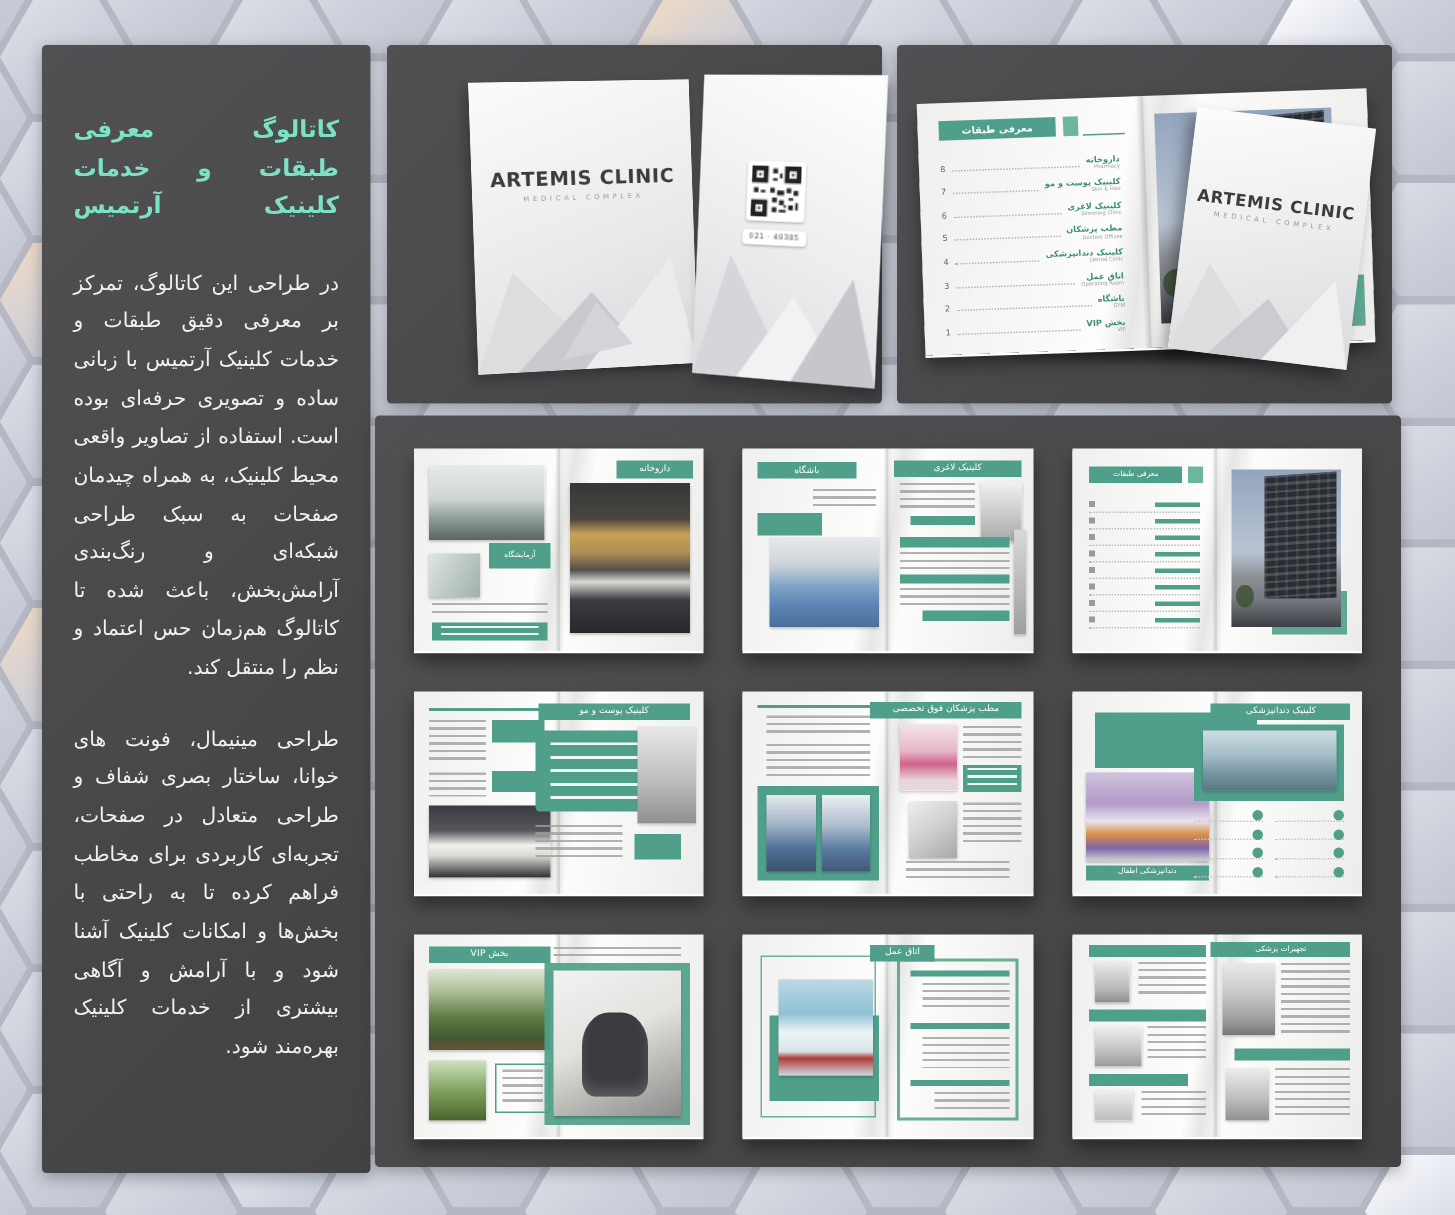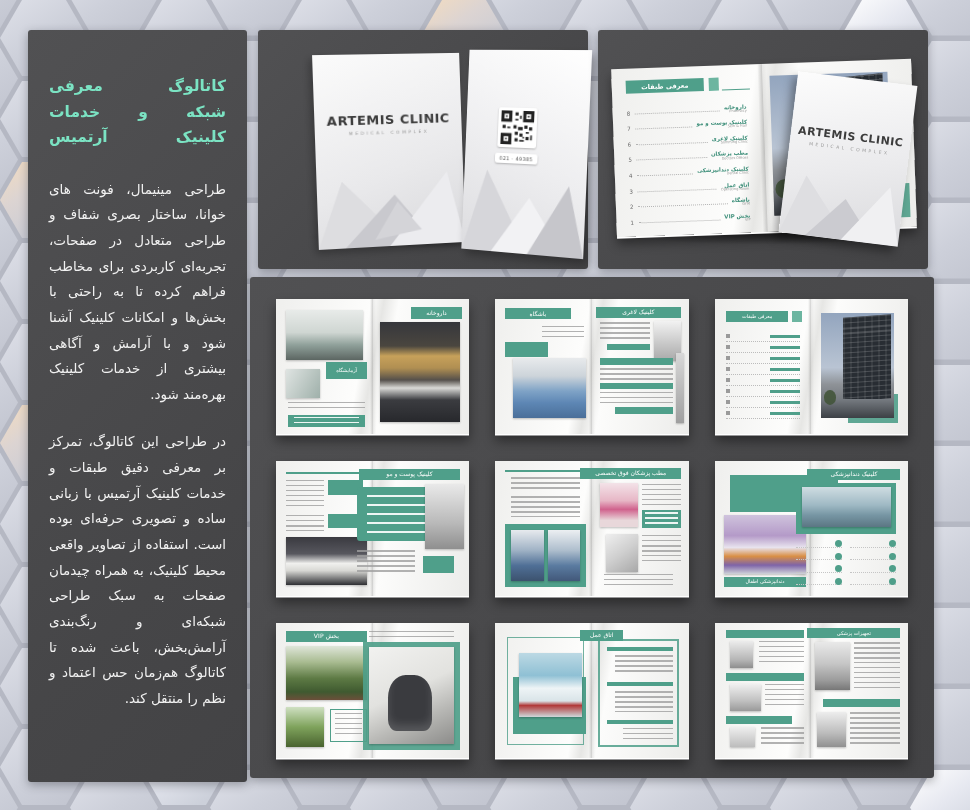--- a/index.html
+++ b/index.html
@@ -258,24 +258,24 @@
       <i class="hex" style="left: 910px; top: 364.5px;"></i>
       <i class="hex" style="left: 910px; top: 445.5px;"></i>
       <i class="hex" style="left: 910px; top: 526.5px;"></i>
       <i class="hex" style="left: 910px; top: 607.5px;"></i>
       <i class="hex" style="left: 910px; top: 688.5px;"></i>
       <i class="hex b" style="left: 910px; top: 769.5px;"></i>
     </div>
 
   <aside class="panel sidebar">
     <h1>کاتالوگ معرفی
-شبکه و خدمات
+طبقات و خدمات
 کلینیک آرتمیس</h1>
+    <p>در طراحی این کاتالوگ، تمرکز بر معرفی دقیق طبقات و خدمات کلینیک آرتمیس با زبانی ساده و تصویری حرفه‌ای بوده است. استفاده از تصاویر واقعی محیط کلینیک، به همراه چیدمان صفحات به سبک طراحی شبکه‌ای و رنگ‌بندی آرامش‌بخش، باعث شده تا کاتالوگ هم‌زمان حس اعتماد و نظم را منتقل کند.</p>
     <p>طراحی مینیمال، فونت های خوانا، ساختار بصری شفاف و طراحی متعادل در صفحات، تجربه‌ای کاربردی برای مخاطب فراهم کرده تا به راحتی با بخش‌ها و امکانات کلینیک آشنا شود و با آرامش و آگاهی بیشتری از خدمات کلینیک بهره‌مند شود.</p>
-    <p>در طراحی این کاتالوگ، تمرکز بر معرفی دقیق طبقات و خدمات کلینیک آرتمیس با زبانی ساده و تصویری حرفه‌ای بوده است. استفاده از تصاویر واقعی محیط کلینیک، به همراه چیدمان صفحات به سبک طراحی شبکه‌ای و رنگ‌بندی آرامش‌بخش، باعث شده تا کاتالوگ هم‌زمان حس اعتماد و نظم را منتقل کند.</p>
   </aside>
 
   <section class="panel hero-left">
     <div class="fshadow" style="left:45px;bottom:20px;width:240px;height:24px"></div>
 
     <div class="leaf" style="left:58px;top:24px;width:148px;height:192px;background:linear-gradient(160deg,#fbfbfb 0%,#e9e9eb 60%,#d8d8db 100%);transform:perspective(600px) rotateY(7deg) rotate(-2deg);box-shadow:-3px 4px 8px rgba(0,0,0,.28)">
       <div class="brand" style="top:58px">
         <b>ARTEMIS CLINIC</b>
         <s>MEDICAL COMPLEX</s>
       </div>

